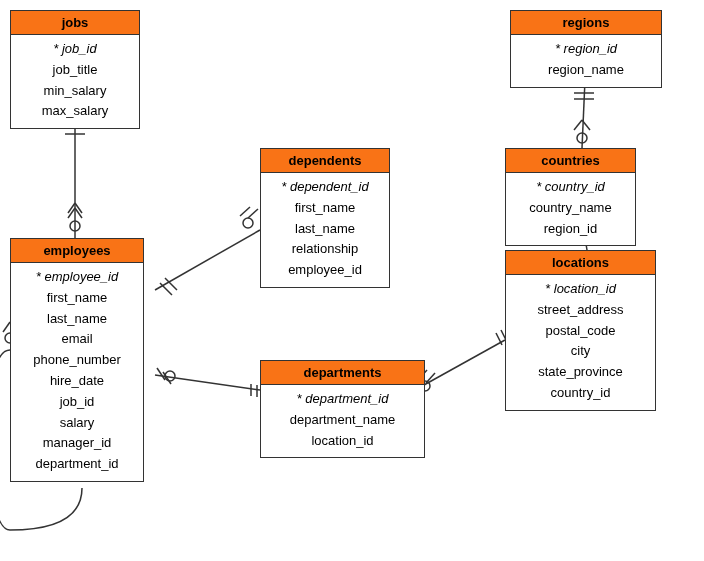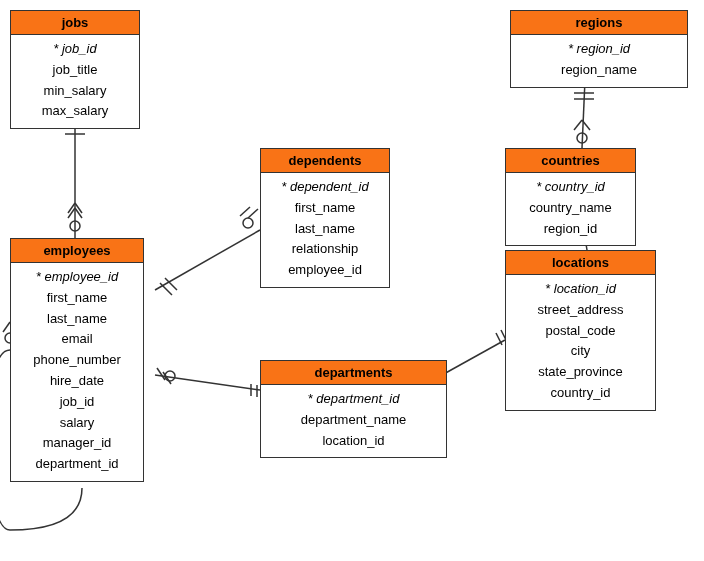--- a/index.html
+++ b/index.html
@@ -118,21 +118,21 @@
   <div class="entity" style="left:10px; top:10px; width:130px;">
     <div class="entity-header">jobs</div>
     <div class="entity-body">
       <div class="pk">* job_id</div>
       <div>job_title</div>
       <div>min_salary</div>
       <div>max_salary</div>
     </div>
   </div>
 
-  <div class="entity" style="left:510px; top:10px; width:178px;">
+  <div class="entity" style="left:510px; top:10px; width:152px;">
     <div class="entity-header">regions</div>
     <div class="entity-body">
       <div class="pk">* region_id</div>
       <div>region_name</div>
     </div>
   </div>
 
   <div class="entity" style="left:260px; top:148px; width:130px;">
     <div class="entity-header">dependents</div>
     <div class="entity-body">
@@ -162,21 +162,21 @@
       <div>email</div>
       <div>phone_number</div>
       <div>hire_date</div>
       <div>job_id</div>
       <div>salary</div>
       <div>manager_id</div>
       <div>department_id</div>
     </div>
   </div>
 
-  <div class="entity" style="left:260px; top:360px; width:187px;">
+  <div class="entity" style="left:260px; top:360px; width:165px;">
     <div class="entity-header">departments</div>
     <div class="entity-body">
       <div class="pk">* department_id</div>
       <div>department_name</div>
       <div>location_id</div>
     </div>
   </div>
 
   <div class="entity" style="left:505px; top:250px; width:151px;">
     <div class="entity-header">locations</div>

